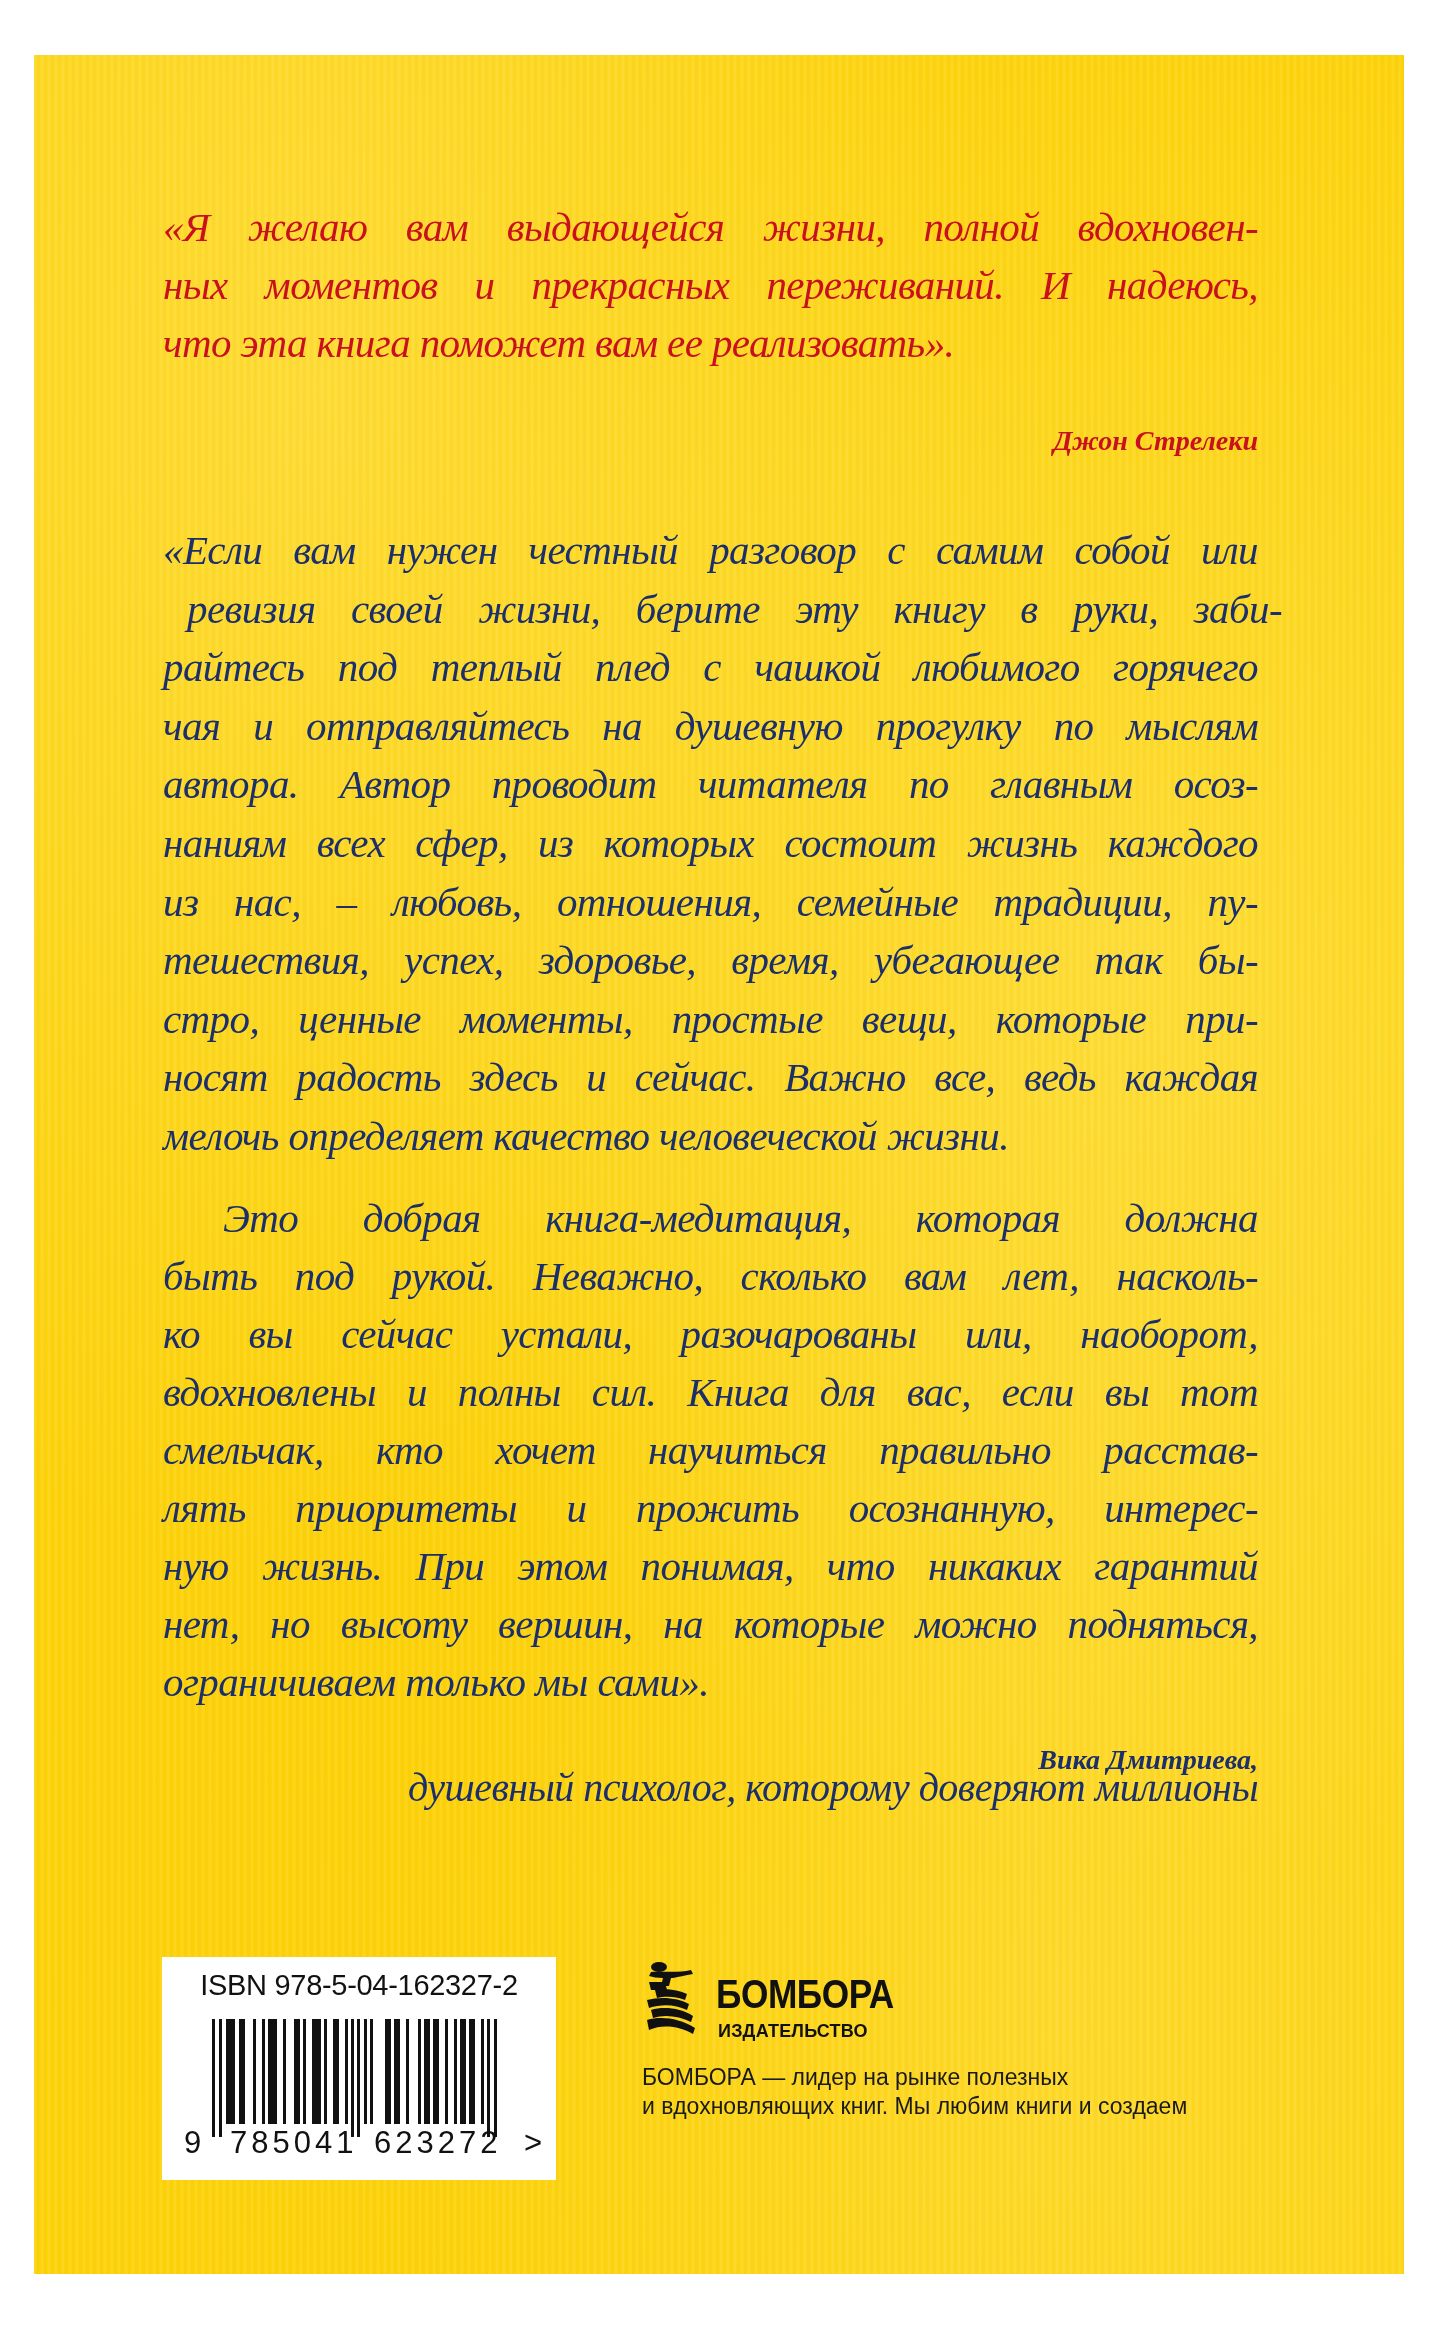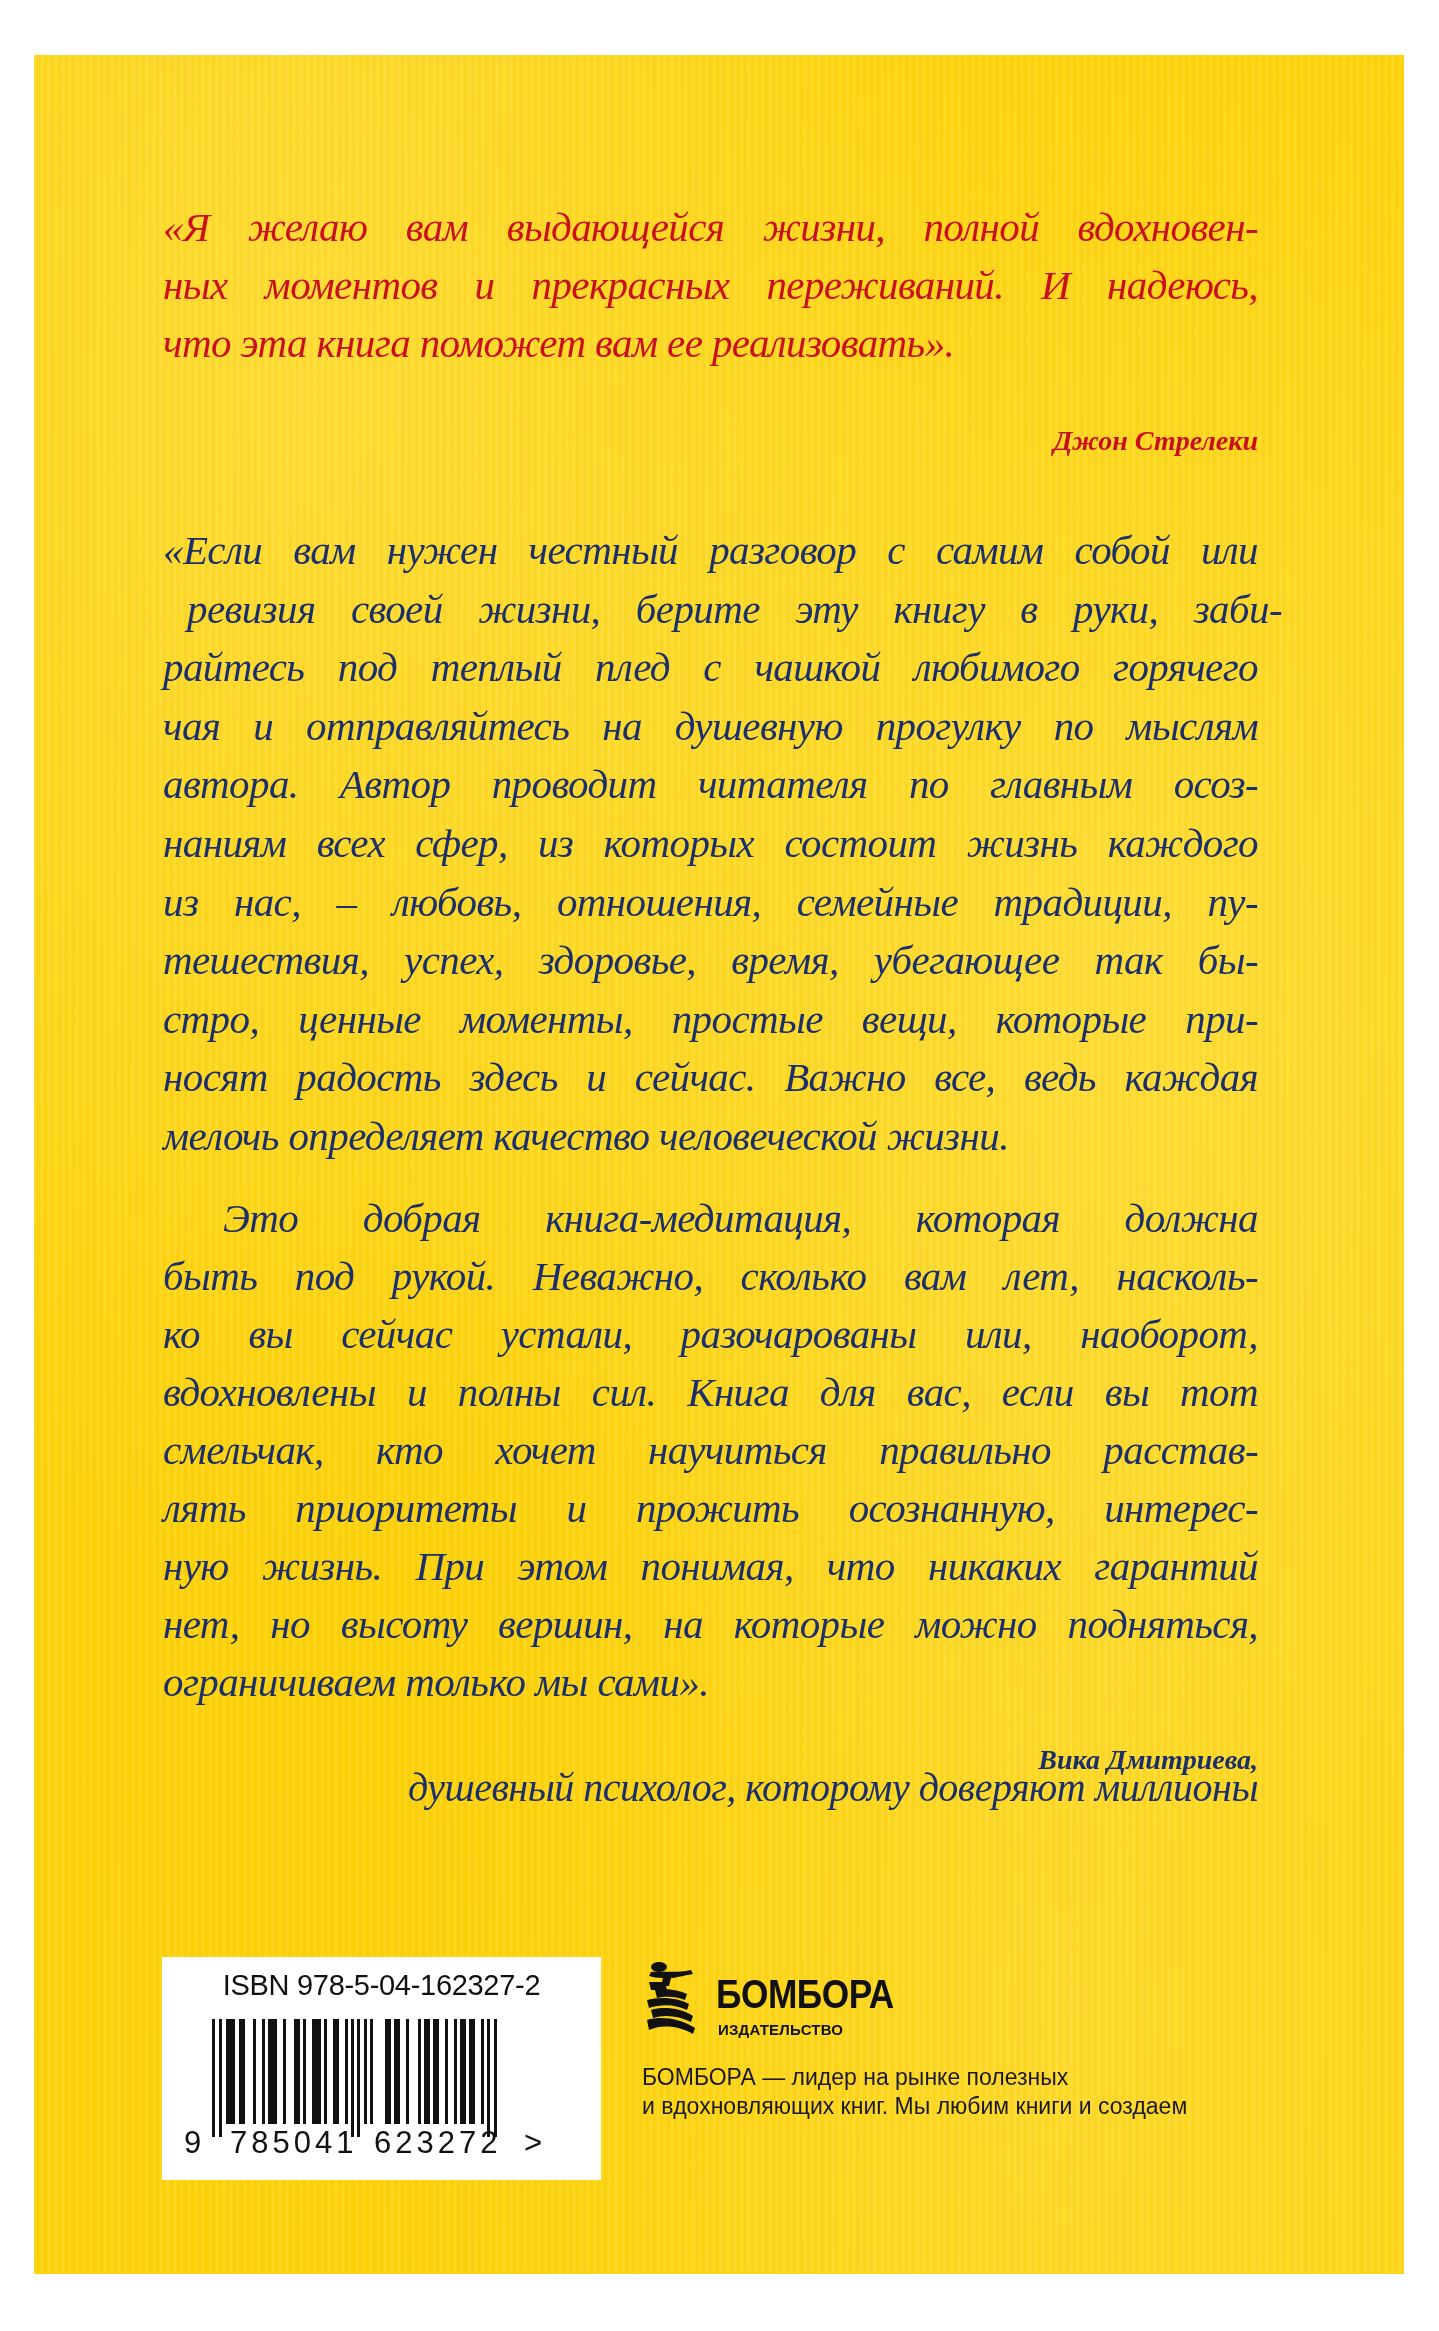--- a/index.html
+++ b/index.html
@@ -33,21 +33,21 @@
     position: absolute; right: calc(1439px - 1258px); font-style: italic;
     font-weight: bold; font-size: 28px; line-height: 1; white-space: nowrap; margin-top: 33px;
   }
   .subattr {
     position: absolute; right: calc(1439px - 1258px); font-style: italic;
     font-size: 40px; line-height: 1; white-space: nowrap; color: #1b2f6b;
     letter-spacing: -0.5px;
   }
   
   .barcode-box {
-    position: absolute; left: 162px; top: 1957px; width: 439px; height: 223px;
+    position: absolute; left: 162px; top: 1957px; width: 394px; height: 223px;
     background: #ffffff;
   }
   .isbn-text {
     position: absolute; left: 0; width: 100%; top: 12px; text-align: center;
     font-family: "Liberation Sans", "DejaVu Sans", sans-serif; font-size: 29px;
     color: #111; letter-spacing: -0.3px;
   }
   .bars {
     position: absolute; left: 50px; top: 62px; width: 300px; height: 118px;
     display: flex; align-items: flex-start;
@@ -64,21 +64,21 @@
   .pub-logo-icon { position: absolute; left: 645px; top: 1960px; width: 52px; height: 76px; }
   .pub-name {
     position: absolute; left: 716px; top: 1974px;
     font-family: "Liberation Sans", "DejaVu Sans", sans-serif; font-weight: bold;
     font-size: 41px; line-height: 1; color: #111; letter-spacing: -0.5px;
     transform: scaleX(0.86); transform-origin: left top;
   }
   .pub-sub {
     position: absolute; left: 718px; top: 2022px;
     font-family: "Liberation Sans", "DejaVu Sans", sans-serif; font-weight: bold;
-    font-size: 15px; line-height: 1; color: #111; letter-spacing: 0.2px;
+    font-size: 18px; line-height: 1; color: #111; letter-spacing: 0.2px;
   }
   .pub-desc {
     position: absolute; left: 642px; top: 2063px; width: 640px;
     font-family: "Liberation Sans", "DejaVu Sans", sans-serif; font-size: 23px;
     line-height: 28.5px; color: #1a1a1a;
   }
   .pub-desc div { white-space: nowrap; }
 </style>
 </head>
 <body>

